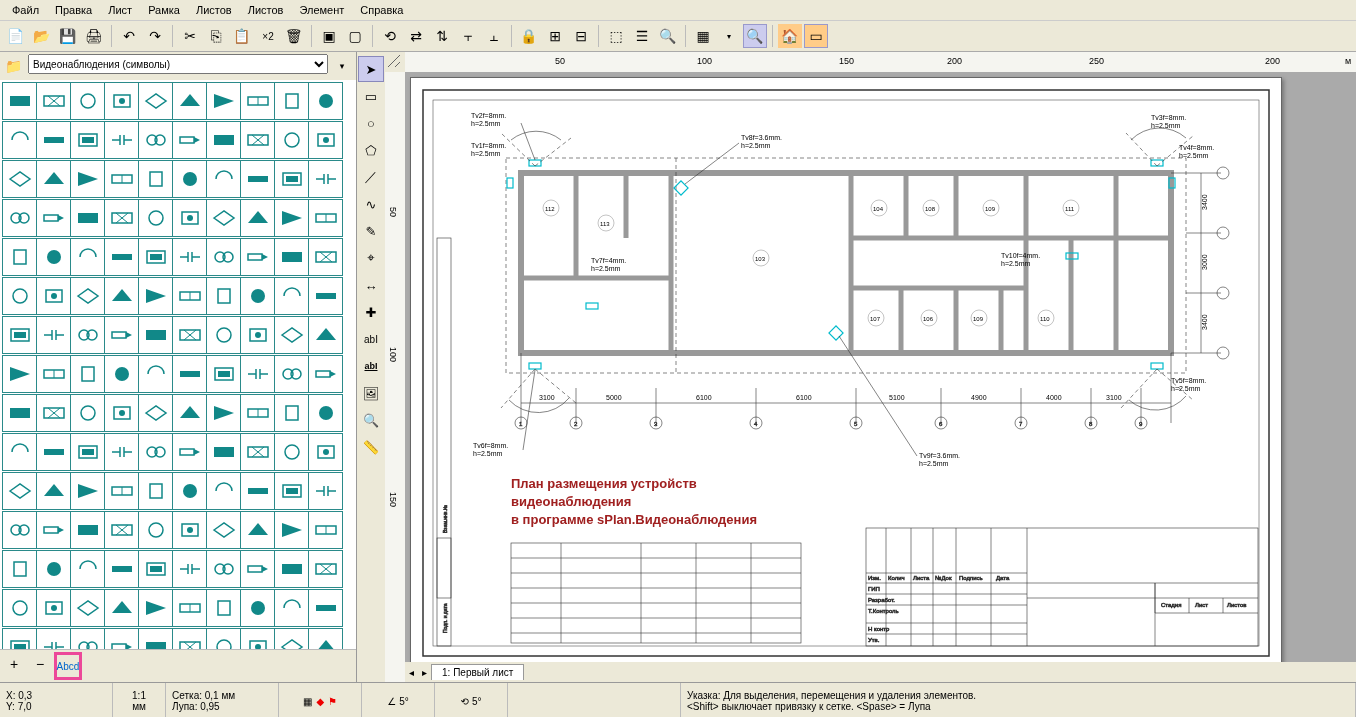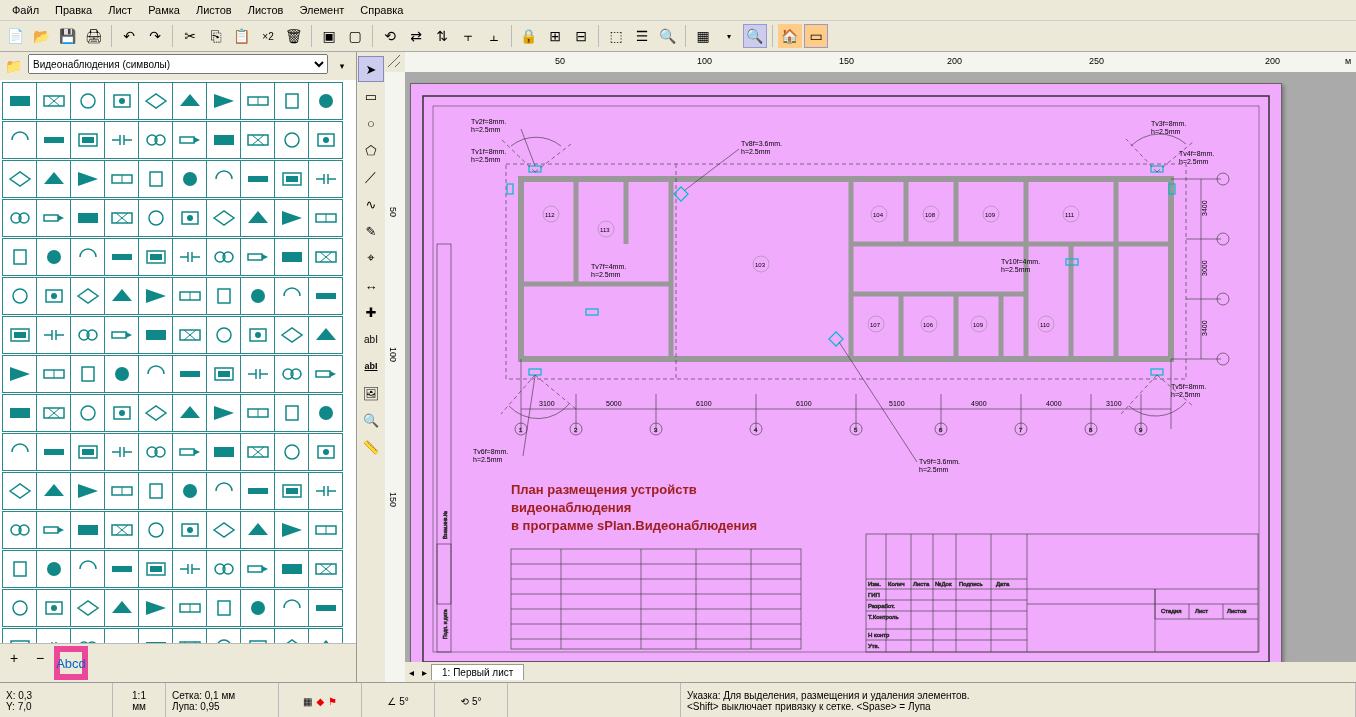--- a/index.html
+++ b/index.html
@@ -20,21 +20,21 @@
 .tools{width:28px;background:#ece9d8;display:flex;flex-direction:column;align-items:center;padding-top:4px;gap:1px}
 .tbtool{width:24px;height:24px;display:flex;align-items:center;justify-content:center;font-size:13px;cursor:default;border:1px solid transparent}
 .tbtool.sel{background:#cce;border:1px solid #88b}
 .canvas-area{flex:1;background:#aaa;position:relative;overflow:hidden}
 .ruler-h{position:absolute;top:0;left:20px;right:0;height:20px;background:#f5f5f0;border-bottom:1px solid #888;font-size:9px}
 .ruler-v{position:absolute;top:20px;left:0;width:20px;bottom:0;background:#f5f5f0;border-right:1px solid #888;font-size:9px}
 .rtick-h{position:absolute;top:4px;font-size:9px}
 .rtick-v{position:absolute;left:3px;font-size:9px;writing-mode:vertical-rl;text-orientation:mixed}
 .corner{position:absolute;top:0;left:0;width:20px;height:20px;background:#ece9d8;border-right:1px solid #888;border-bottom:1px solid #888}
 .viewport{position:absolute;top:20px;left:20px;right:0;bottom:20px;background:#aaa;overflow:auto}
-.paper{position:absolute;top:11px;left:5px;width:870px;height:590px;background:#f0abfc;border:1px solid #666;box-shadow:2px 2px 4px rgba(0,0,0,.3)}
+.paper{position:absolute;top:5px;left:5px;width:870px;height:590px;background:#ffffff;border:1px solid #666;box-shadow:2px 2px 4px rgba(0,0,0,.3)}
 .tabbar{position:absolute;bottom:0;left:20px;right:0;height:20px;background:#ece9d8;display:flex;align-items:center;font-size:10px}
 .tab{padding:2px 10px;background:#fff;border:1px solid #999;border-bottom:none;cursor:default}
 .status{height:36px;background:#ece9d8;border-top:1px solid #999;display:flex;font-size:10px}
 .status-cell{border-right:1px solid #bbb;padding:2px 6px;display:flex;flex-direction:column;justify-content:center}
 .floorplan{font-size:8px}
 .floorplan text{font-family:Arial}
 .room{fill:none;stroke:#999;stroke-width:6}
 .dim{stroke:#333;stroke-width:0.6;fill:none}
 .dash{stroke:#333;stroke-width:0.6;stroke-dasharray:4,3;fill:none}
 .camlabel{font-size:7px;fill:#000}
@@ -912,21 +912,21 @@
           <div class="pcell">
             <svg viewBox="0 0 28 22">
               <path d="M4,16 L14,4 L24,16 Z" fill="#188"></path>
             </svg>
           </div>
         </div>
     </div>
     <div style="background:#ece9d8;padding:2px;display:flex;gap:2px;border-top:1px solid #bbb">
       <div class="tbtn">+</div>
       <div class="tbtn">−</div>
-      <div class="tbtn" style="font-size:13px;color:#06c;border:6px solid #ec4899">Abcd</div>
+      <div class="tbtn" style="font-size:10px;color:#06c;border:3px solid #ec4899">Abcd</div>
     </div>
   </div>
 
   <div class="tools">
     <div class="tbtool sel">➤</div>
     <div class="tbtool">▭</div>
     <div class="tbtool">○</div>
     <div class="tbtool">⬠</div>
     <div class="tbtool">／</div>
     <div class="tbtool">∿</div>
@@ -1223,16 +1223,16 @@
   <div class="status-cell" style="width:60px;flex-direction:row;gap:3px;align-items:center">
     <span>∠</span>
     <span>5°</span>
   </div>
   <div class="status-cell" style="width:60px;flex-direction:row;gap:3px;align-items:center">
     <span>⟲</span>
     <span>5°</span>
   </div>
   <div class="status-cell" style="width:160px"></div>
   <div class="status-cell" style="flex:1">
-    <span>Указка: Для выделения, размещения и удаления элементов.</span>
+    <span>Указка: Для выделения, перемещения и удаления элементов.</span>
     <span>&lt;Shift&gt; выключает привязку к сетке. &lt;Spase&gt; = Лупа</span>
   </div>
 </div>
 
 </body></html>

